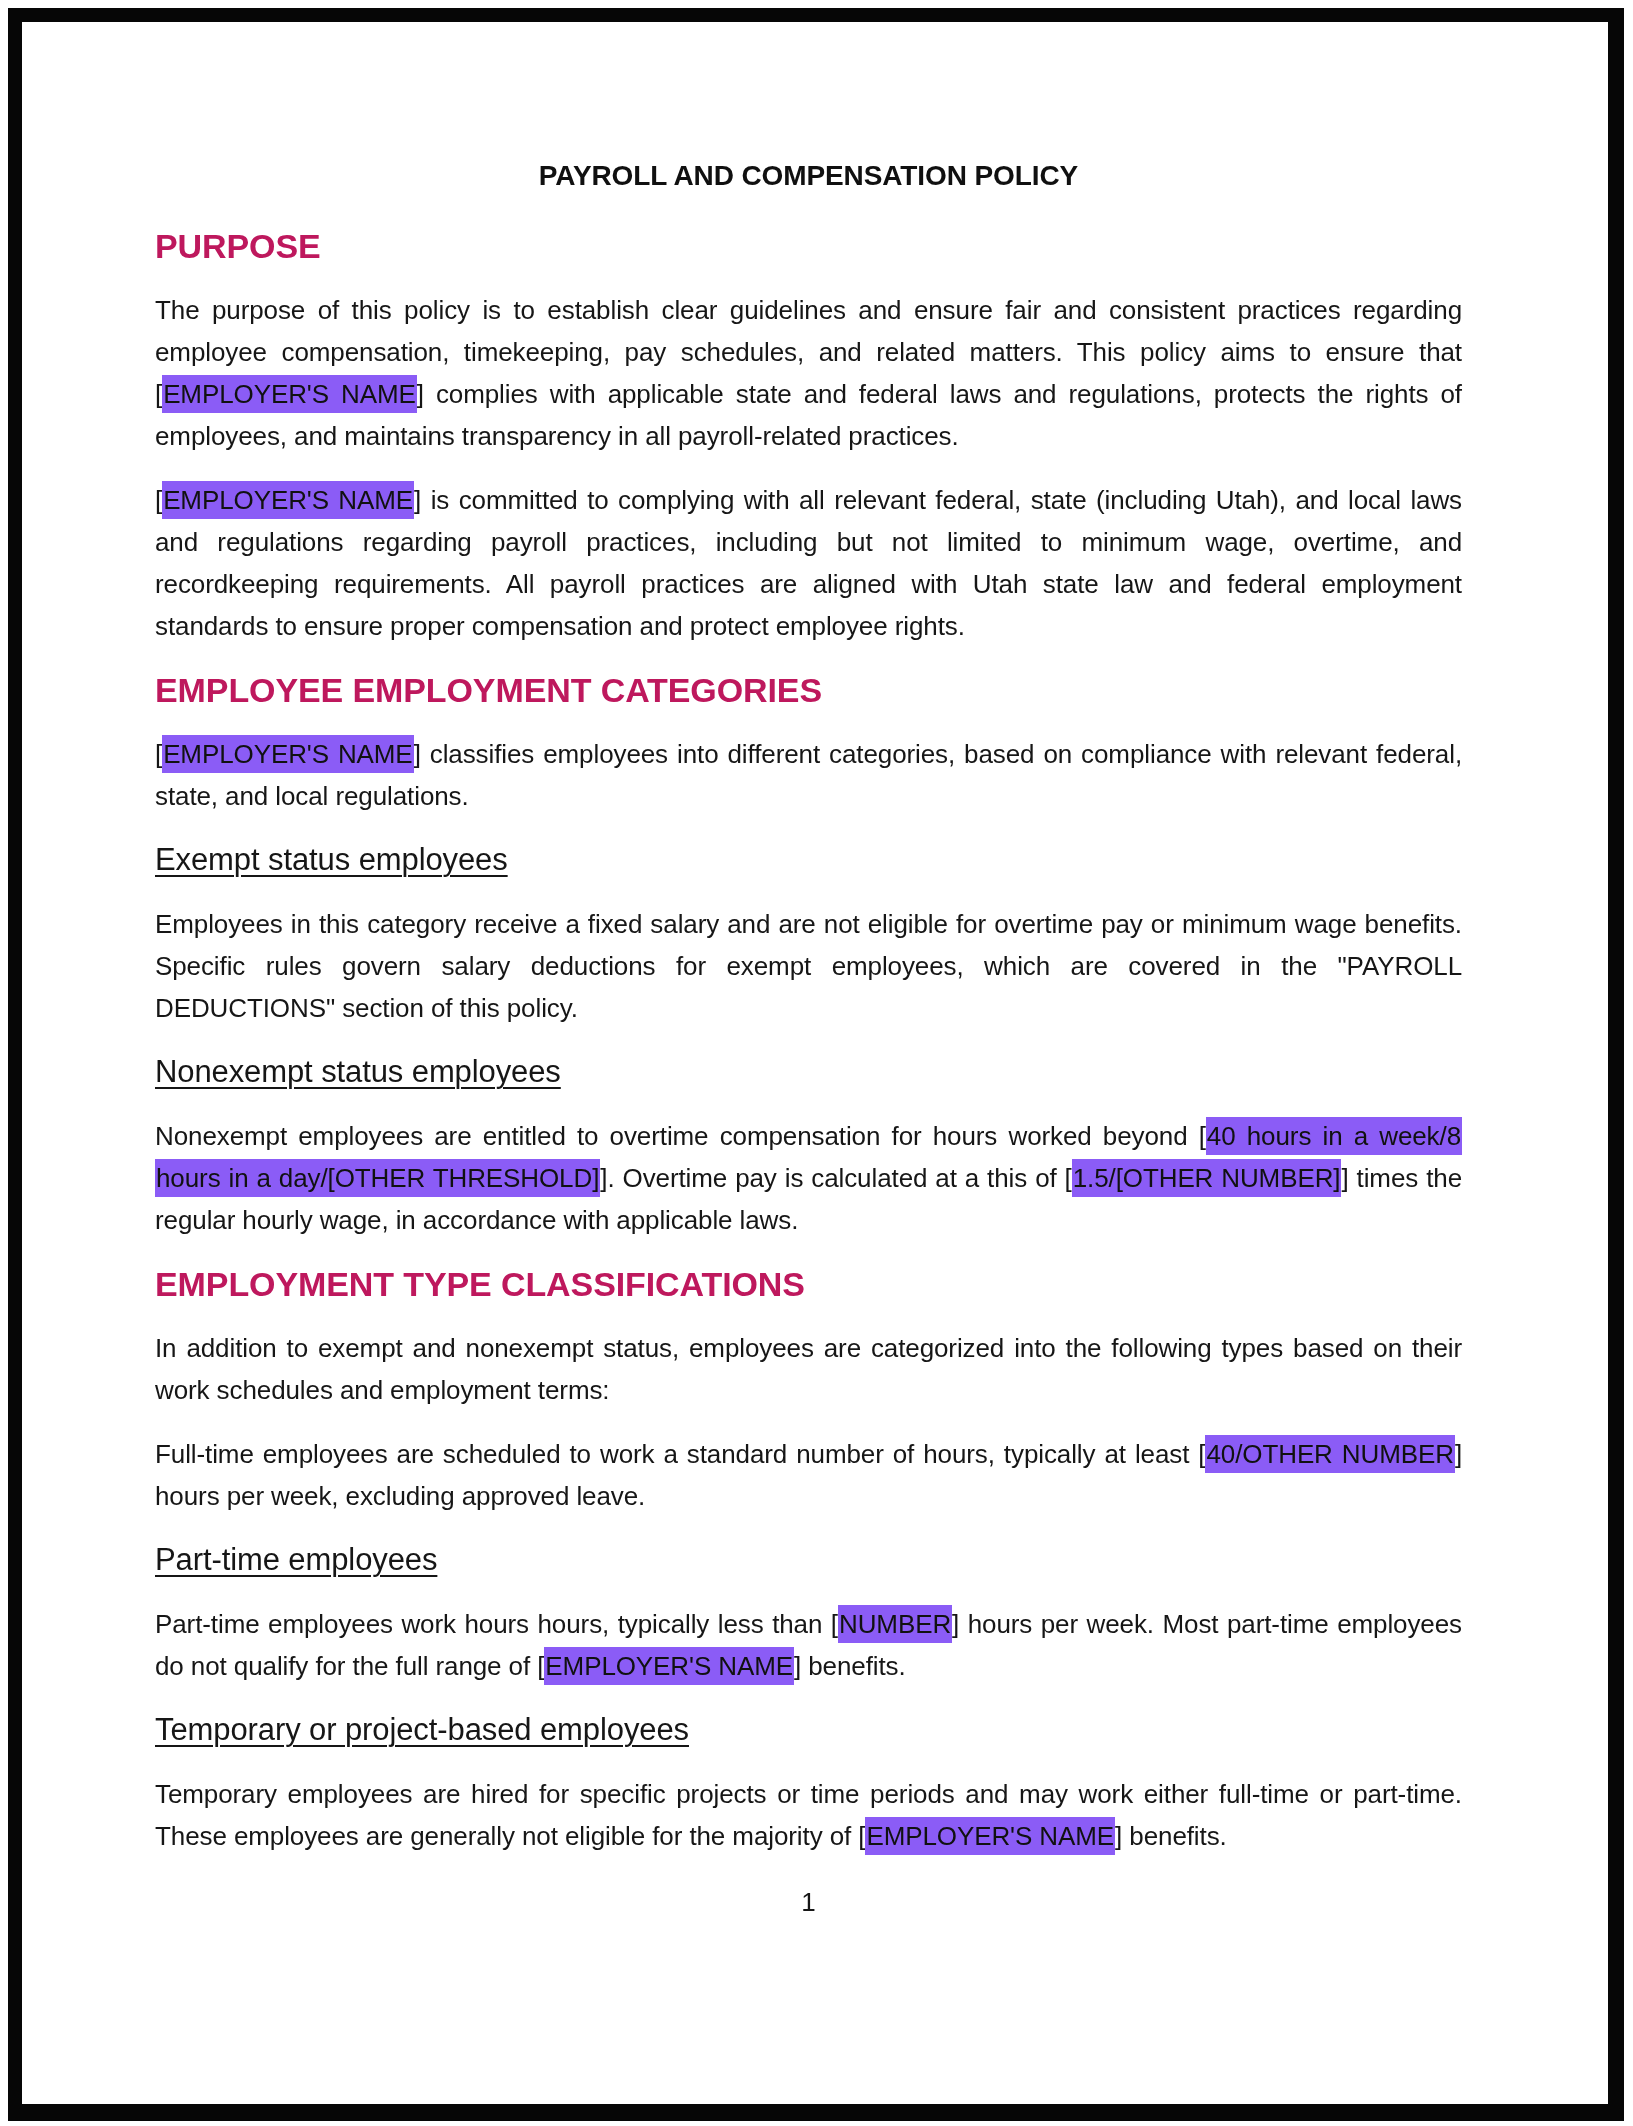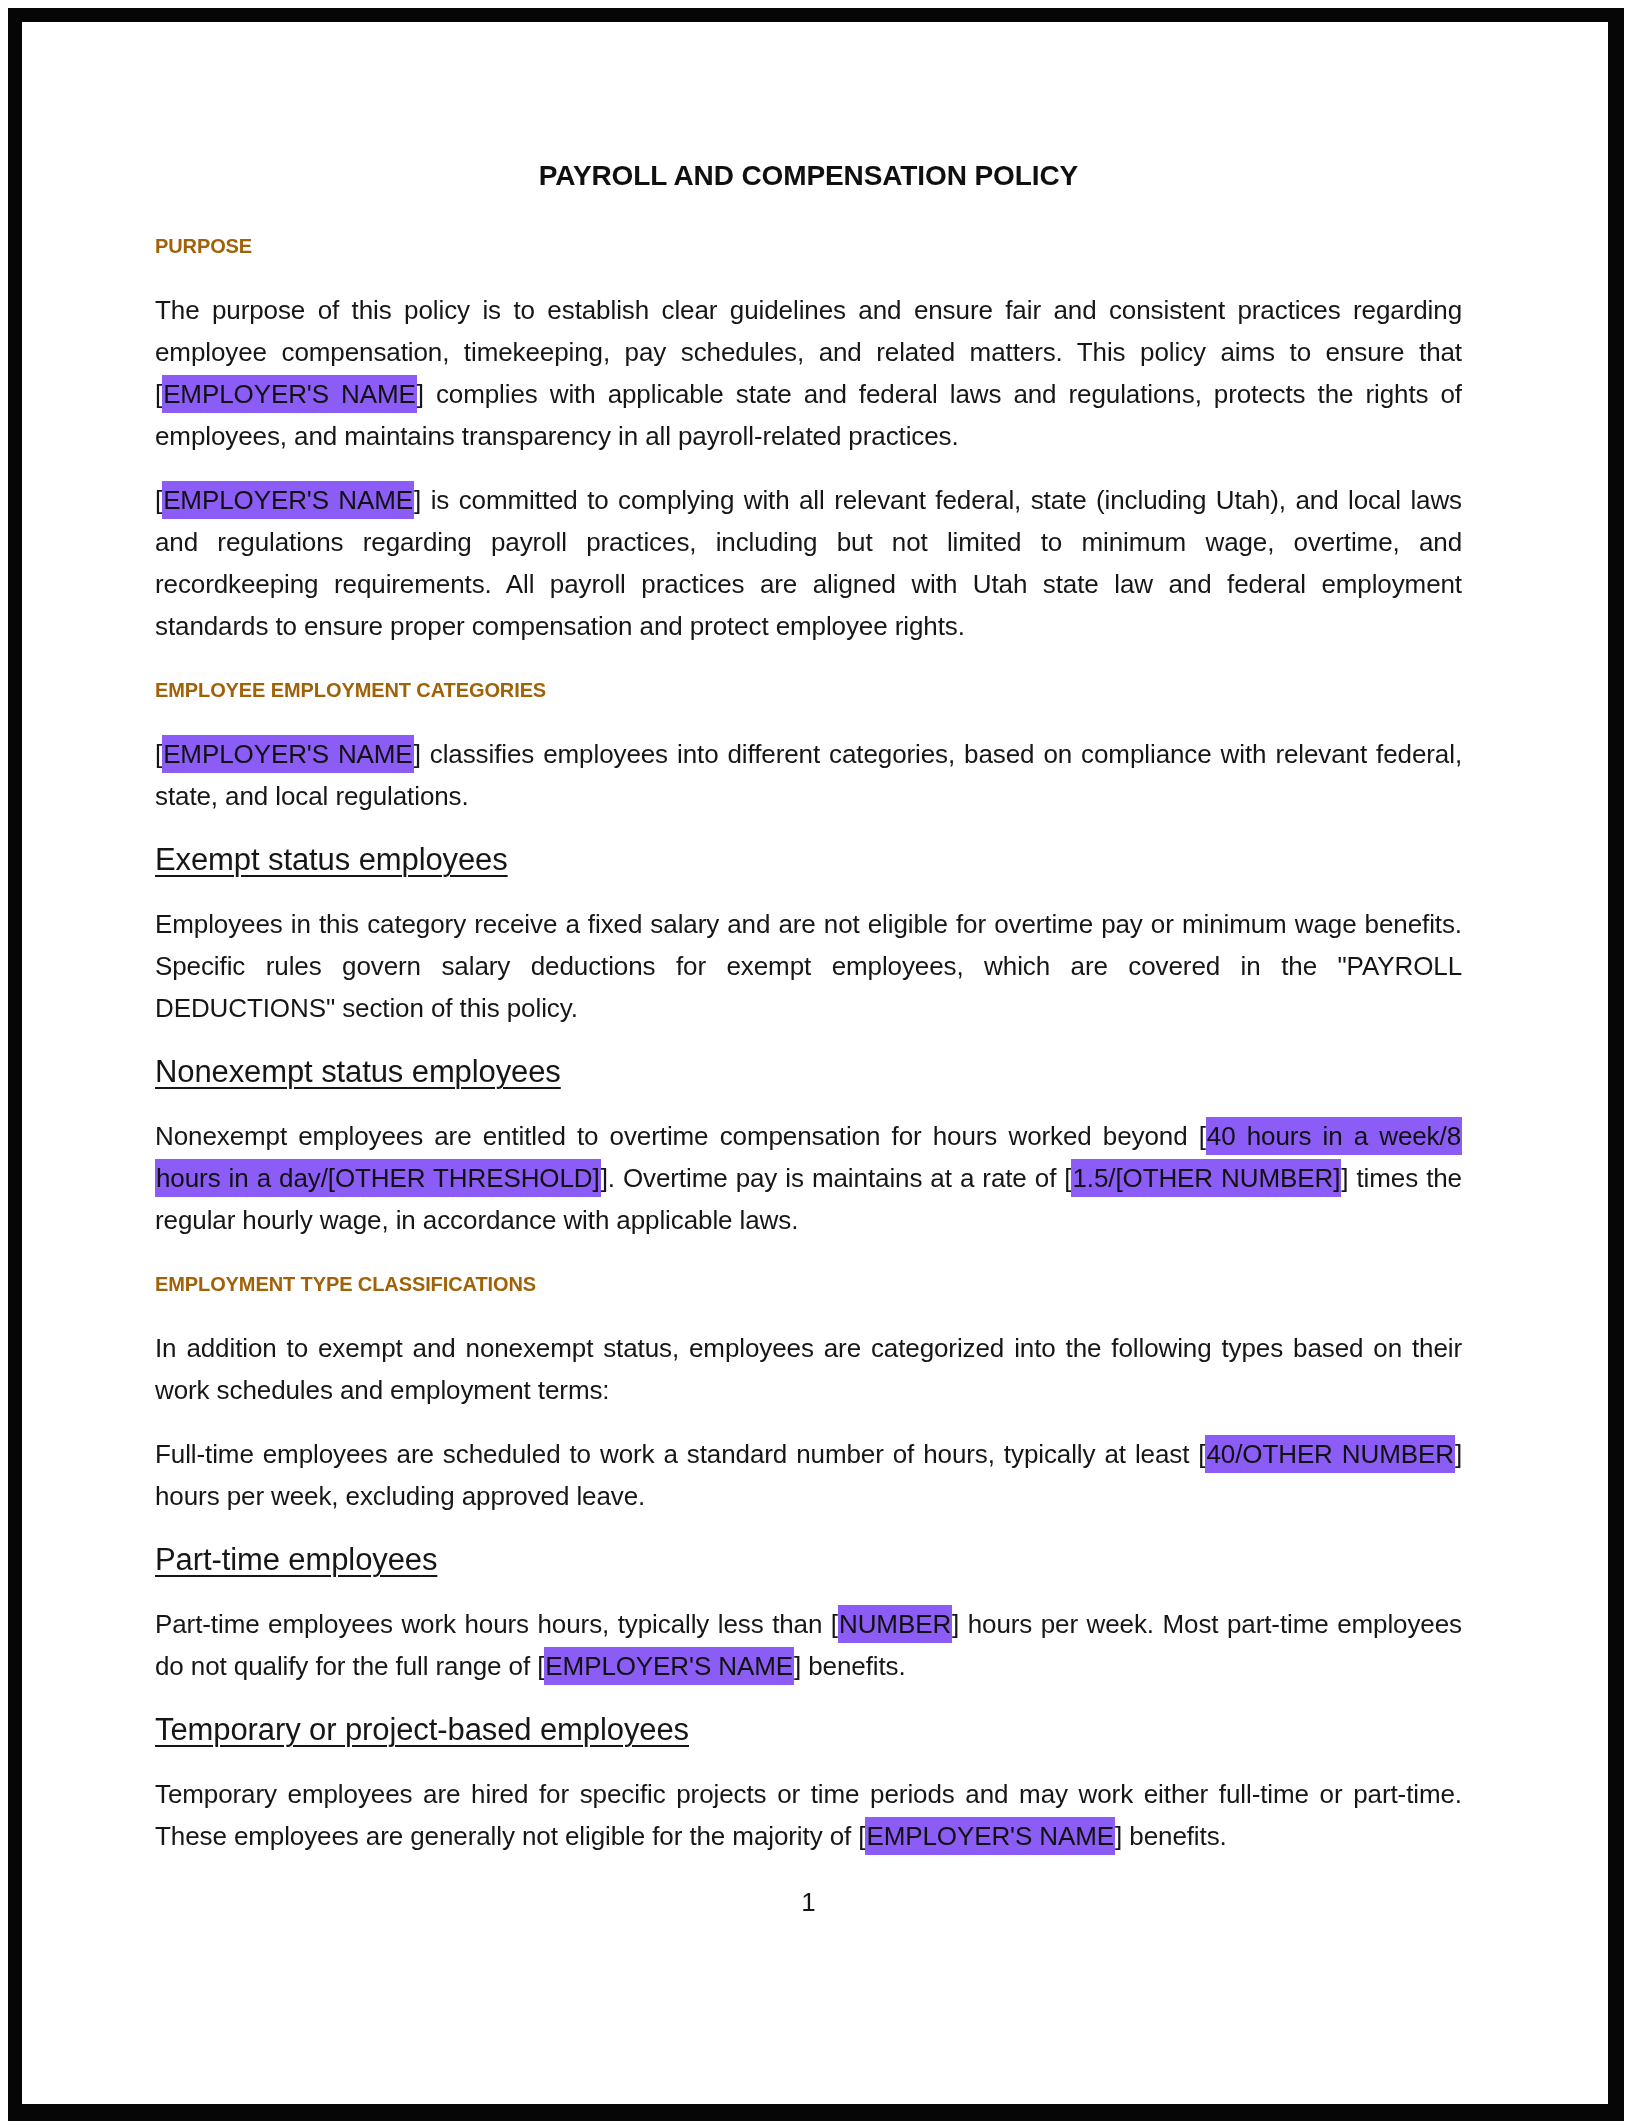--- a/index.html
+++ b/index.html
@@ -30,22 +30,22 @@
   }
   .doc-title {
     text-align: center;
     font-weight: bold;
     font-size: 28px;
     color: #101010;
     margin-bottom: 28px;
   }
   .section-heading {
     font-weight: bold;
-    font-size: 20px;
-    color: #a16207;
+    font-size: 34px;
+    color: #be185d;
     margin: 22px 0;
   }
   .subsection-heading {
     font-size: 31px;
     color: #161616;
     text-decoration: underline;
     text-underline-offset: 5px;
     text-decoration-thickness: 2px;
     margin: 22px 0;
   }
@@ -88,21 +88,21 @@
 
     <p class="body-para"><span>[</span><mark class="hl">EMPLOYER'S NAME</mark><span>] classifies employees into different categories, based on compliance with relevant federal, state, and local regulations.</span></p>
 
     <div>
       <div class="subsection-heading">Exempt status employees</div>
       <p class="body-para"><span>Employees in this category receive a fixed salary and are not eligible for overtime pay or minimum wage benefits. Specific rules govern salary deductions for exempt employees, which are covered in the "PAYROLL DEDUCTIONS" section of this policy.</span></p>
     </div>
 
     <div>
       <div class="subsection-heading">Nonexempt status employees</div>
-      <p class="body-para"><span>Nonexempt employees are entitled to overtime compensation for hours worked beyond [</span><mark class="hl">40 hours in a week/8 hours in a day/[OTHER THRESHOLD]</mark><span>]. Overtime pay is maintains at a rate of [</span><mark class="hl">1.5/[OTHER NUMBER]</mark><span>] times the regular hourly wage, in accordance with applicable laws.</span></p>
+      <p class="body-para"><span>Nonexempt employees are entitled to overtime compensation for hours worked beyond [</span><mark class="hl">40 hours in a week/8 hours in a day/[OTHER THRESHOLD]</mark><span>]. Overtime pay is calculated at a this of [</span><mark class="hl">1.5/[OTHER NUMBER]</mark><span>] times the regular hourly wage, in accordance with applicable laws.</span></p>
     </div>
   </div>
 
   <div>
     <div class="section-heading">EMPLOYMENT TYPE CLASSIFICATIONS</div>
 
     <p class="body-para"><span>In addition to exempt and nonexempt status, employees are categorized into the following types based on their work schedules and employment terms:</span></p>
 
     <div>
       <p class="body-para"><span>Full-time employees are scheduled to work a standard number of hours, typically at least [</span><mark class="hl">40/OTHER NUMBER</mark><span>] hours per week, excluding approved leave.</span></p>

